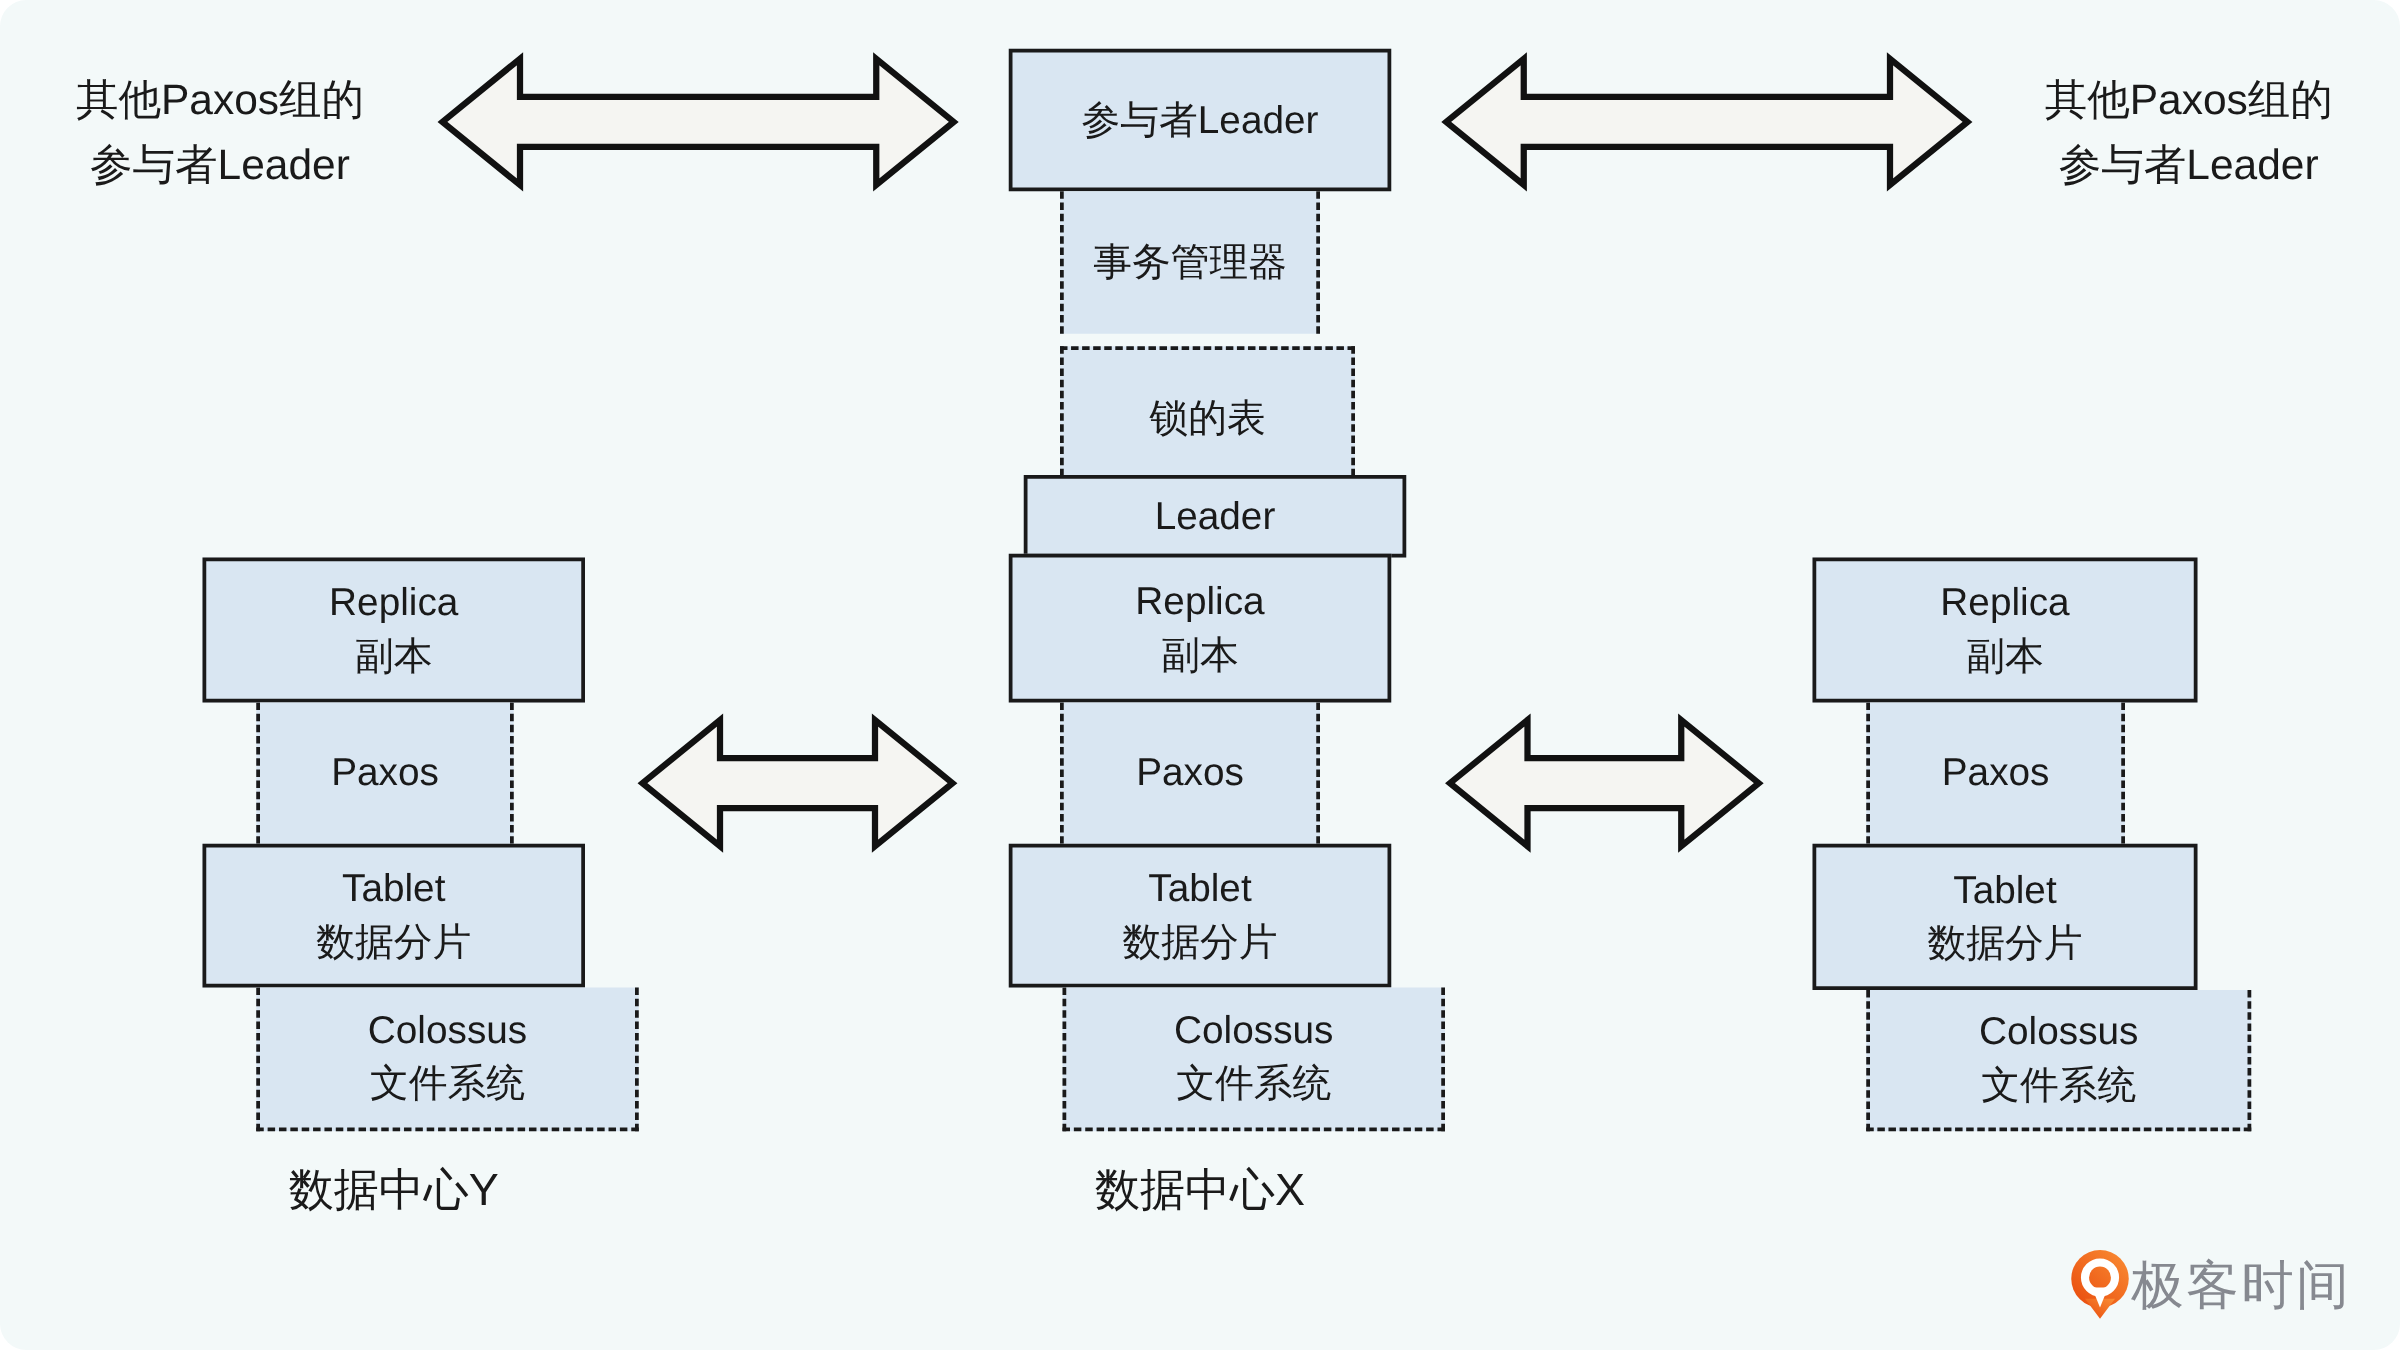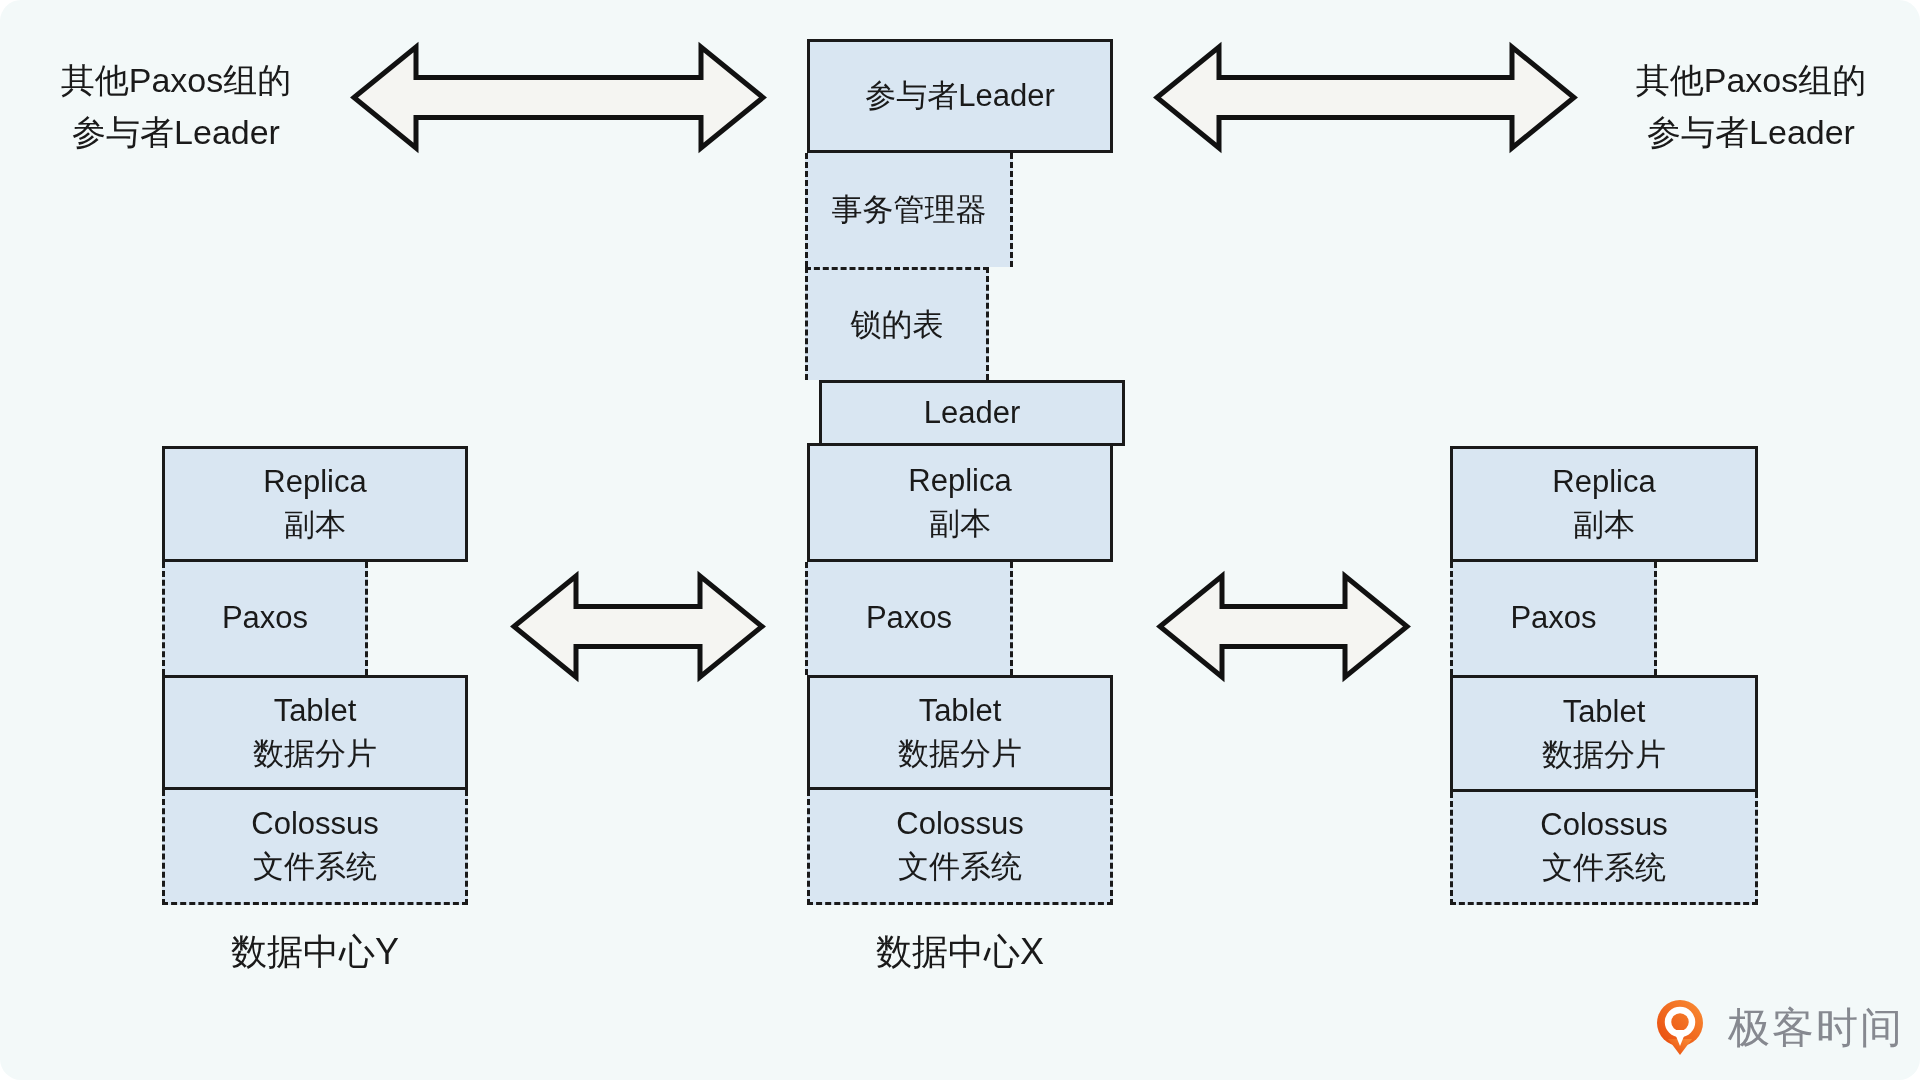--- a/index.html
+++ b/index.html
@@ -7,34 +7,34 @@
   .canvas{
     position:relative;width:1920px;height:1080px;
     background:#f3f9f9;overflow:hidden;color:#1a1a1a;border-radius:21px;
   }
   .box{
     position:absolute;box-sizing:border-box;
     background:#d9e6f2;border:3px solid #1a1a1a;
     display:flex;flex-direction:column;align-items:center;justify-content:center;
     font-size:31px;line-height:1.38;text-align:center;
   }
-  .box.dashed{border-style:dashed;}
+  .box.dashed{border-style:dashed;margin-left:43px;}
   .box.no-top{border-top:none;}
   .box.no-bottom{border-bottom:none;}
   .corner-label{
     position:absolute;width:300px;text-align:center;
     font-size:34px;line-height:52px;
   }
   .caption{
     position:absolute;text-align:center;font-size:36px;
   }
   .arrow{position:absolute;overflow:visible;}
   .arrow polygon{fill:#f5f5f2;stroke:#111;stroke-width:5;}
   .brand{position:absolute;display:flex;align-items:center;}
-  .brand-text{font-size:42px;letter-spacing:2px;color:#868990;margin-left:24px;}
+  .brand-text{font-size:42px;letter-spacing:2px;color:#868990;margin-left:1px;}
 </style>
 </head>
 <body>
 
 <div class="canvas">
 
   <div class="corner-label" style="left:26px;top:54px;">
     <div>其他Paxos组的</div>
     <div>参与者Leader</div>
   </div>
@@ -55,21 +55,21 @@
   <svg class="arrow" style="left:1160px;top:574px;" width="247" height="105" viewBox="0 0 247 105">
     <polygon points="0,52.5 62,2 62,32.5 185,32.5 185,2 247,52.5 185,103 185,72.5 62,72.5 62,103"></polygon>
   </svg>
 
   <div class="box" style="left:807px;top:39px;width:306px;height:114px;">
     <span>参与者Leader</span>
   </div>
   <div class="box dashed no-top no-bottom" style="left:805px;top:153px;width:208px;height:114px;">
     <span>事务管理器</span>
   </div>
-  <div class="box dashed no-bottom" style="left:805px;top:267px;width:184px;height:113px;">
+  <div class="box dashed no-bottom" style="left:805px;top:277px;width:236px;height:113px;">
     <span>锁的表</span>
   </div>
   <div class="box" style="left:807px;top:380px;width:306px;height:66px;margin-left:12px;">
     <span>Leader</span>
   </div>
   <div class="box" style="left:807px;top:443px;width:306px;height:119px;">
     <span>Replica</span>
     <span>副本</span>
   </div>
   <div class="box dashed no-top no-bottom" style="left:805px;top:562px;width:208px;height:113px;">

